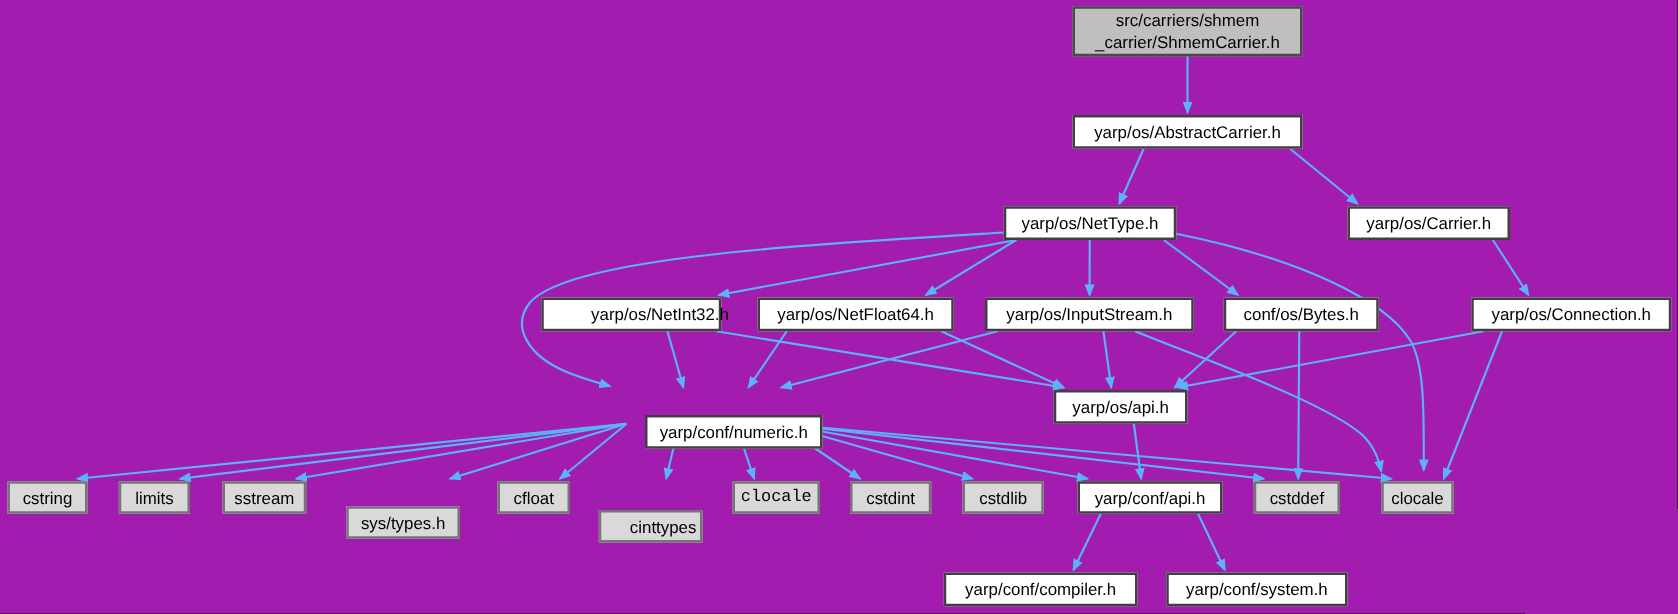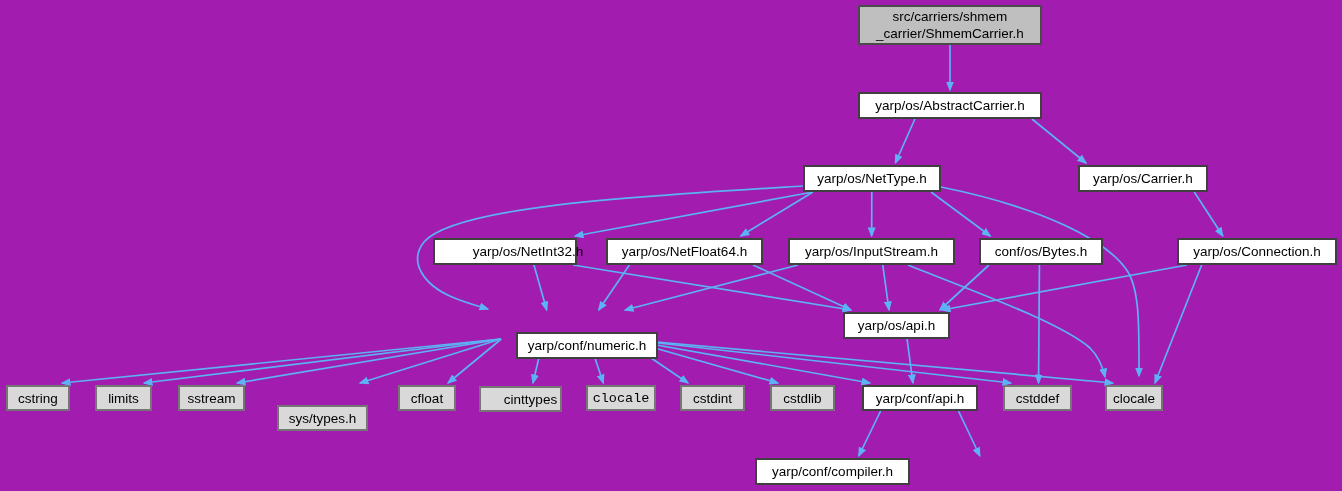--- a/index.html
+++ b/index.html
@@ -85,21 +85,22 @@
     <div class="node yarp-header" style="left: 788px; top: 238px; width: 167px; height: 27px;">yarp/os/InputStream.h</div>
     <div class="node yarp-header" style="left: 979px; top: 238px; width: 124px; height: 27px;">conf/os/Bytes.h</div>
     <div class="node yarp-header" style="left: 1177px; top: 238px; width: 160px; height: 27px;">yarp/os/Connection.h</div>
     <div class="node yarp-header" style="left: 516px; top: 312px; width: 142px; height: 27px; margin-top: 20px;">yarp/conf/numeric.h</div>
     <div class="node yarp-header" style="left: 843px; top: 312px; width: 107px; height: 27px;">yarp/os/api.h</div>
     <div class="node system-header" style="left: 6px; top: 385px; width: 64px; height: 26px;">cstring</div>
     <div class="node system-header" style="left: 95px; top: 385px; width: 57px; height: 26px;">limits</div>
     <div class="node system-header" style="left: 178px; top: 385px; width: 67px; height: 26px;">sstream</div>
     <div class="node system-header" style="left: 277px; top: 385px; width: 91px; height: 26px; margin-top: 20px;">sys/types.h</div>
     <div class="node system-header" style="left: 398px; top: 385px; width: 58px; height: 26px;">cfloat</div>
-    <div class="node system-header" style="left: 479px; top: 386px; width: 83px; height: 26px; padding-left: 20px;">cinttypes</div>
+    <div class="node system-header" style="left: 479px; top: 408px; width: 83px; height: 26px; padding-left: 20px;">cinttypes</div>
     <div class="node system-header" style="left: 586px; top: 385px; width: 70px; height: 26px; font-family: Liberation Mono, monospace;">clocale</div>
     <div class="node system-header" style="left: 680px; top: 385px; width: 65px; height: 26px;">cstdint</div>
     <div class="node system-header" style="left: 770px; top: 385px; width: 65px; height: 26px;">cstdlib</div>
     <div class="node yarp-header" style="left: 862px; top: 385px; width: 116px; height: 26px;">yarp/conf/api.h</div>
     <div class="node system-header" style="left: 1003px; top: 385px; width: 69px; height: 26px;">cstddef</div>
     <div class="node system-header" style="left: 1105px; top: 385px; width: 58px; height: 26px;">clocale</div>
     <div class="node yarp-header" style="left: 755px; top: 458px; width: 155px; height: 27px;">yarp/conf/compiler.h</div>
+    <div class="node yarp-header" style="left: 933px; top: 458px; width: 145px; height: 27px;">yarp/conf/system.h</div>
   </div>
 
 </body></html>

